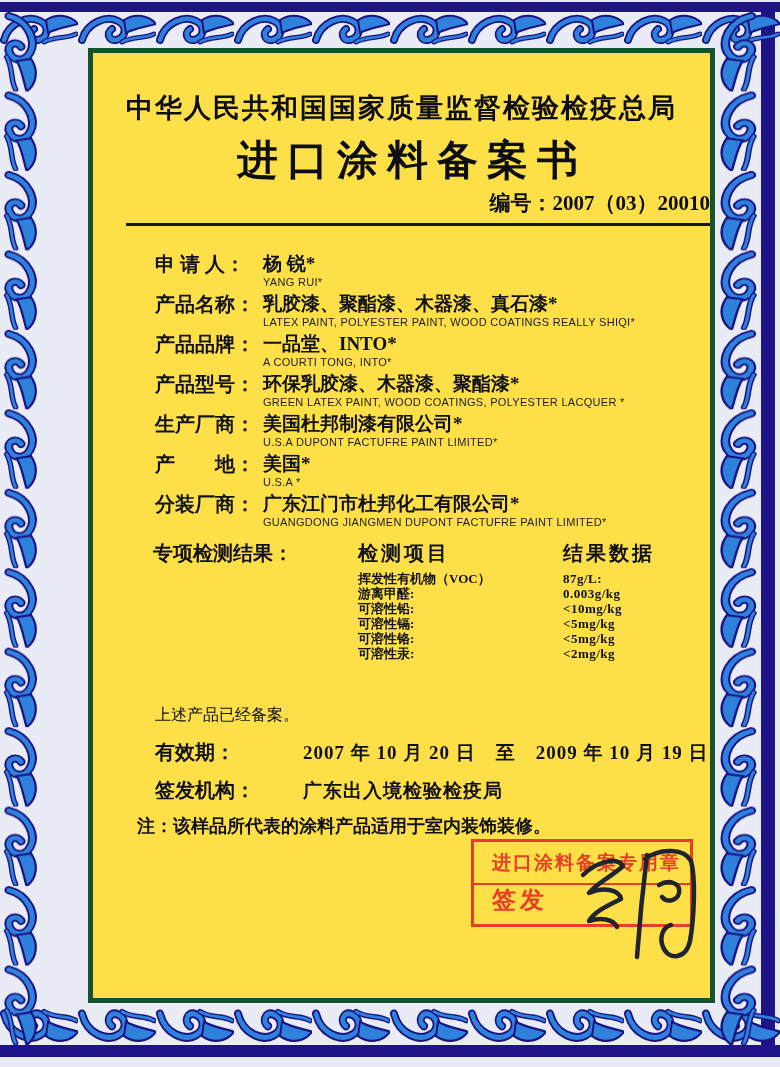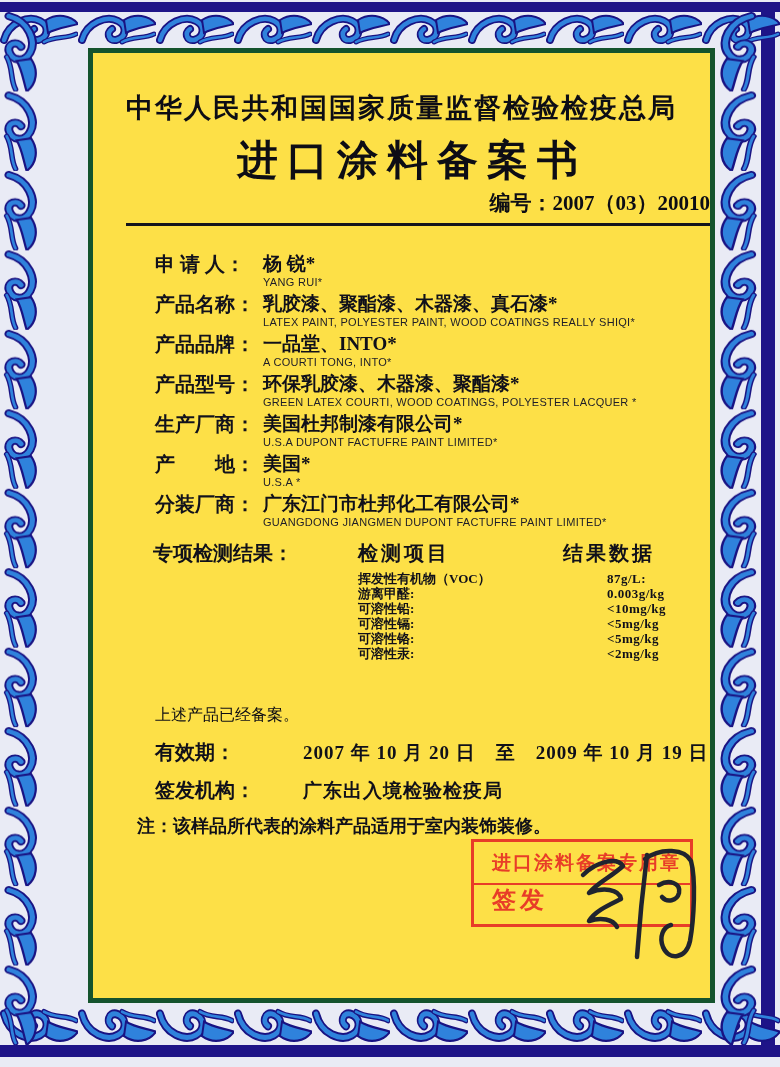--- a/index.html
+++ b/index.html
@@ -40,21 +40,21 @@
   .f-cn { font-size:19px; font-weight:600; line-height:24px; }
   .f-en { font-size:11px; font-family:"Liberation Sans", sans-serif; line-height:13px;
           letter-spacing:0.3px; color:#1d1d28; }
   
   .test-block { display:flex; padding-left:60px; margin-top:10px; }
   .t-label { flex:0 0 205px; font-size:20px; font-weight:600; line-height:28px; }
   .t-cols { flex:1; }
   .t-head { display:flex; font-size:20px; font-weight:600; line-height:28px; margin-bottom:4px; }
   .t-head span { letter-spacing:3px; }
   .h-item { width:205px; }
-  .t-row { display:flex; font-size:13px; font-weight:700; line-height:15px;gap:44px; }
+  .t-row { display:flex; font-size:13px; font-weight:700; line-height:15px; }
   .t-item { width:205px; }
   .t-res { letter-spacing:0.5px; }
   
   .registered { margin:40px 0 0 62px; font-family:"Liberation Sans", sans-serif;
                 font-size:16px; font-weight:400; line-height:28px; color:#0c0c14; }
   .kv { display:flex; margin:9px 0 0 62px; line-height:29px;align-items:flex-end; }
   .k { width:148px; font-size:20px; font-weight:600; flex-shrink:0; }
   .v { font-size:19px; font-weight:600; letter-spacing:1px; }
   .note { margin:9px 0 0 44px; font-size:18px; font-weight:600; line-height:25px; }
   
@@ -161,21 +161,21 @@
         <div class="f-label">产品品牌：</div>
         <div class="f-val">
             <div class="f-cn">一品堂、INTO*</div>
             <div class="f-en">A COURTI TONG, INTO*</div>
           </div>
       </div>
       <div class="field-row">
         <div class="f-label">产品型号：</div>
         <div class="f-val">
             <div class="f-cn">环保乳胶漆、木器漆、聚酯漆*</div>
-            <div class="f-en">GREEN LATEX COURTI,  WOOD COATINGS, POLYESTER LACQUER *</div>
+            <div class="f-en">GREEN LATEX PAINT,  WOOD COATINGS, POLYESTER LACQUER *</div>
           </div>
       </div>
       <div class="field-row">
         <div class="f-label">生产厂商：</div>
         <div class="f-val">
             <div class="f-cn">美国杜邦制漆有限公司*</div>
             <div class="f-en">U.S.A DUPONT FACTUFRE PAINT LIMITED*</div>
           </div>
       </div>
       <div class="field-row">

